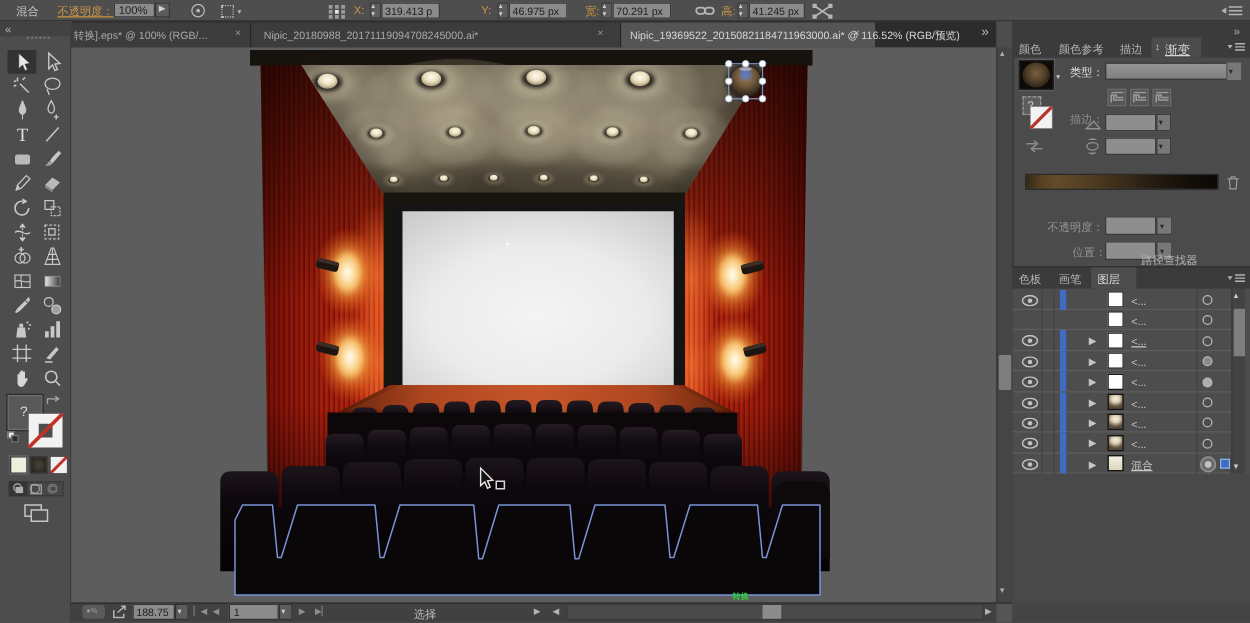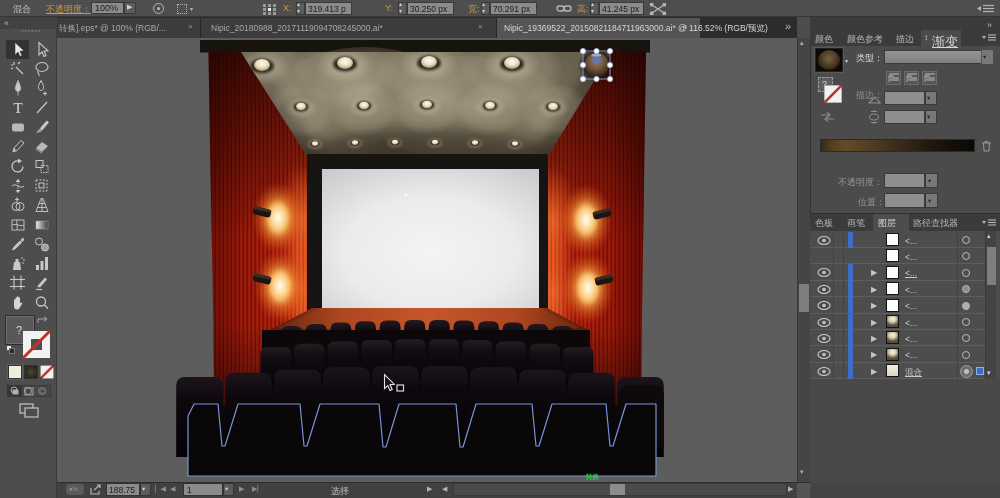--- a/index.html
+++ b/index.html
@@ -32,21 +32,21 @@
 <div class="abs" style="left:296px;top:2px;width:9px;height:13px;background:#5c5c5c;border:1px solid #3a3a3a;"></div>
 <div class="txt" style="left:297px;top:0px;font-size:6px;color:#ccc;">▴</div>
 <div class="txt" style="left:297px;top:7px;font-size:6px;color:#ccc;">▾</div>
 <div class="abs" style="left:305px;top:2px;width:47px;height:13px;background:#8b8b8b;border:1px solid #3a3a3a;"></div>
 <div class="txt" style="left:308px;top:4px;font-size:8.5px;color:#1d1d1d;">319.413 p</div>
 <div class="txt" style="left:385px;top:3px;font-size:9px;color:#cc9742;">Y:</div>
 <div class="abs" style="left:398px;top:2px;width:9px;height:13px;background:#5c5c5c;border:1px solid #3a3a3a;"></div>
 <div class="txt" style="left:399px;top:0px;font-size:6px;color:#ccc;">▴</div>
 <div class="txt" style="left:399px;top:7px;font-size:6px;color:#ccc;">▾</div>
 <div class="abs" style="left:407px;top:2px;width:47px;height:13px;background:#8b8b8b;border:1px solid #3a3a3a;"></div>
-<div class="txt" style="left:410px;top:4px;font-size:8.5px;color:#1d1d1d;">30.250 px</div>
+<div class="txt" style="left:410px;top:4px;font-size:8.5px;color:#1d1d1d;">46.975 px</div>
 <div class="txt" style="left:468px;top:3px;font-size:9px;color:#cc9742;">宽:</div>
 <div class="abs" style="left:481px;top:2px;width:9px;height:13px;background:#5c5c5c;border:1px solid #3a3a3a;"></div>
 <div class="txt" style="left:482px;top:0px;font-size:6px;color:#ccc;">▴</div>
 <div class="txt" style="left:482px;top:7px;font-size:6px;color:#ccc;">▾</div>
 <div class="abs" style="left:490px;top:2px;width:47px;height:13px;background:#8b8b8b;border:1px solid #3a3a3a;"></div>
 <div class="txt" style="left:493px;top:4px;font-size:8.5px;color:#1d1d1d;">70.291 px</div>
 <svg class="abs" style="left:556px;top:3px;" width="16" height="11" viewBox="0 0 16 11">
     <g fill="none" stroke="#b5b5b5" stroke-width="1.4">
       <rect x="1" y="3" width="7" height="5" rx="2.5"></rect>
       <rect x="8" y="3" width="7" height="5" rx="2.5"></rect>
@@ -602,21 +602,21 @@
 <div class="txt" style="left:788px;top:485px;font-size:7px;color:#b5b5b5;">▶</div>
 <div class="abs" style="left:797px;top:483px;width:13px;height:15px;background:#555555;"></div>
 <div class="abs" style="left:810px;top:17px;width:190px;height:481px;background:#4b4b4b;border-left:1px solid #333;"></div>
 <div class="abs" style="left:810px;top:17px;width:190px;height:29px;background:#3b3b3b;"></div>
 <div class="txt" style="left:987px;top:20px;font-size:9px;color:#b0b0b0;letter-spacing:-2px;">»</div>
 <div class="abs" style="left:921px;top:30px;width:40px;height:16px;background:#4b4b4b;"></div>
 <div class="txt" style="left:815px;top:33px;font-size:9px;color:#b5b5b5;">颜色</div>
 <div class="txt" style="left:847px;top:33px;font-size:9px;color:#b5b5b5;">颜色参考</div>
 <div class="txt" style="left:896px;top:33px;font-size:9px;color:#b5b5b5;">描边</div>
 <div class="txt" style="left:924px;top:33px;font-size:8px;color:#cfcfcf;">↕</div>
-<div class="txt" style="left:932px;top:33px;font-size:13px;color:#d6d6d6;text-decoration:underline;">渐变</div>
+<div class="txt" style="left:932px;top:33px;font-size:10px;color:#d6d6d6;text-decoration:underline;">渐变</div>
 <svg class="abs" style="left:982px;top:34px;" width="14" height="8" viewBox="0 0 14 8">
     <path d="M0,2 L4,2 L2,5 Z" fill="#b5b5b5"></path>
     <g stroke="#b5b5b5" stroke-width="1.1">
       <line x1="6" y1="1" x2="14" y2="1"></line>
       <line x1="6" y1="3.5" x2="14" y2="3.5"></line>
       <line x1="6" y1="6" x2="14" y2="6"></line>
     </g>
   </svg>
 <div class="abs" style="left:815px;top:48px;width:28px;height:24px;background:#0e0b07;border:1px solid #222;box-shadow:0 0 0 1px #5a5a5a;"></div>
 <div class="abs" style="left:818px;top:50px;width:22px;height:20px;background:radial-gradient(circle at 50% 42%,#77613f 0%,#4f3e28 45%,#1f1710 85%);border-radius:50%;"></div>
@@ -670,21 +670,21 @@
 <div class="txt" style="left:928px;top:177px;font-size:6.5px;color:#2a2a2a;">▾</div>
 <div class="txt" style="left:858px;top:196px;font-size:9px;color:#969696;">位置：</div>
 <div class="abs" style="left:884px;top:193px;width:41px;height:15px;background:#8e8e8e;border:1px solid #3a3a3a;"></div>
 <div class="abs" style="left:925px;top:193px;width:13px;height:15px;background:#787878;border:1px solid #3a3a3a;"></div>
 <div class="txt" style="left:928px;top:197px;font-size:6.5px;color:#2a2a2a;">▾</div>
 <div class="abs" style="left:810px;top:213px;width:190px;height:18px;background:#3b3b3b;border-top:1px solid #2f2f2f;"></div>
 <div class="abs" style="left:873px;top:214px;width:36px;height:17px;background:#4d4d4d;"></div>
 <div class="txt" style="left:815px;top:217px;font-size:9px;color:#b5b5b5;">色板</div>
 <div class="txt" style="left:847px;top:217px;font-size:9px;color:#b5b5b5;">画笔</div>
 <div class="txt" style="left:878px;top:217px;font-size:9px;color:#d6d6d6;">图层</div>
-<div class="txt" style="left:913px;top:217px;font-size:9px;color:#b5b5b5;">路径查找器</div>
+<div class="txt" style="left:913px;top:202px;font-size:9px;color:#b5b5b5;">路径查找器</div>
 <svg class="abs" style="left:982px;top:219px;" width="14" height="8" viewBox="0 0 14 8">
     <path d="M0,2 L4,2 L2,5 Z" fill="#b5b5b5"></path>
     <g stroke="#b5b5b5" stroke-width="1.1">
       <line x1="6" y1="1" x2="14" y2="1"></line>
       <line x1="6" y1="3.5" x2="14" y2="3.5"></line>
       <line x1="6" y1="6" x2="14" y2="6"></line>
     </g>
   </svg>
 <div class="abs" style="left:810px;top:231px;width:190px;height:148px;background:#4d4d4d;"></div>
 <div class="abs" style="left:810px;top:246.9px;width:176px;height:1px;background:#5e5e5e;"></div>

